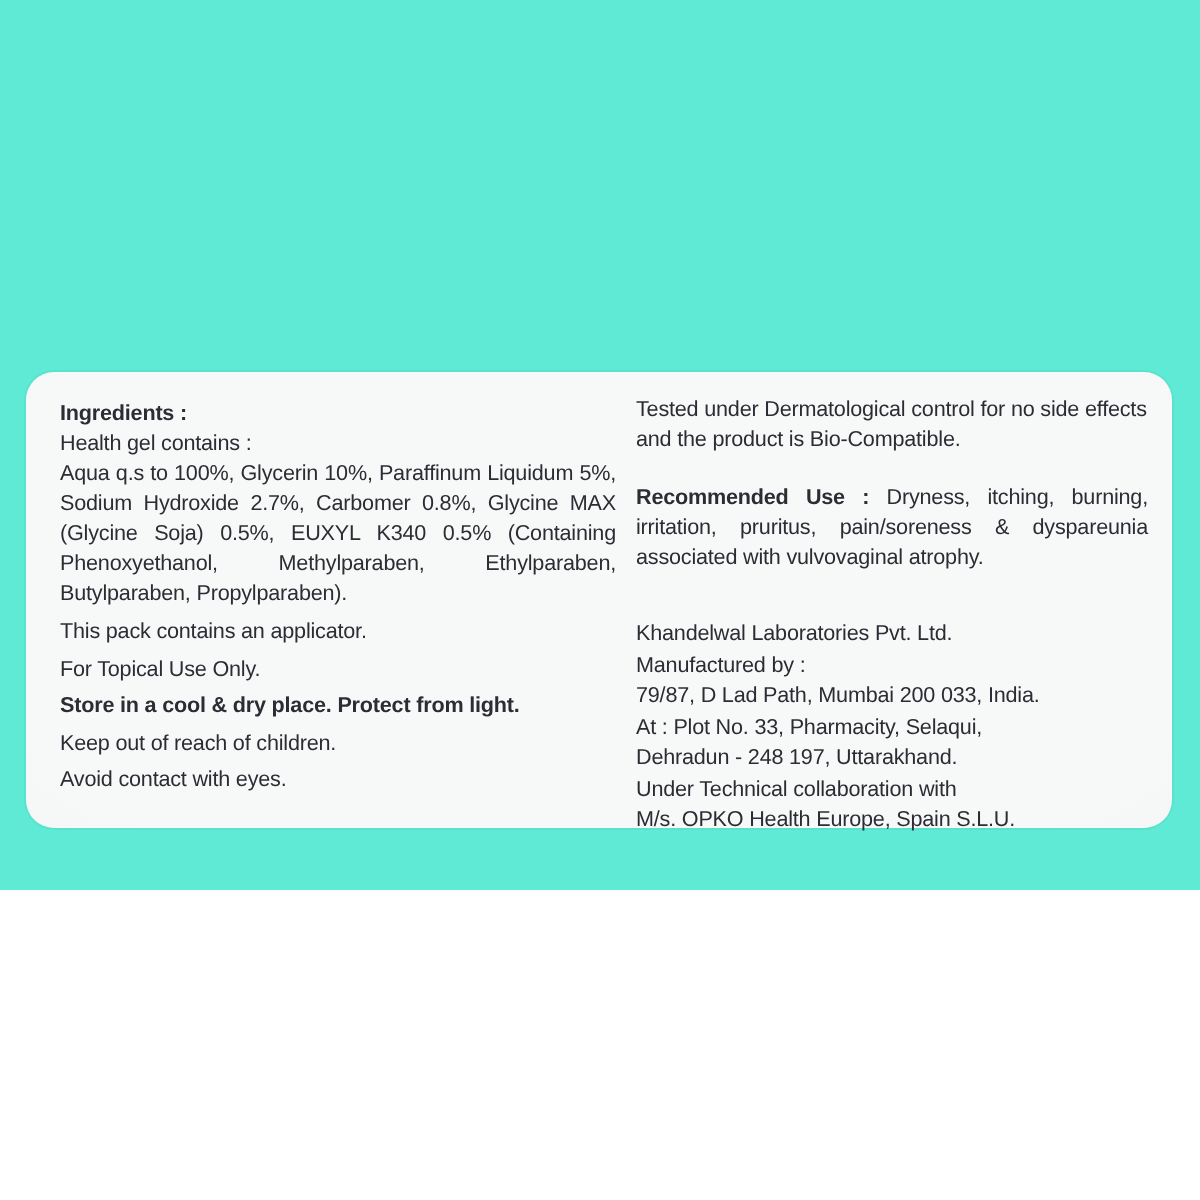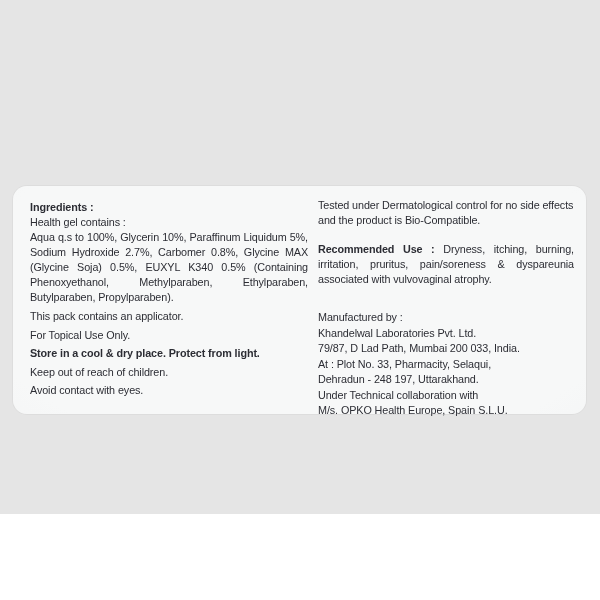--- a/index.html
+++ b/index.html
@@ -4,22 +4,22 @@
 <style>
   * { margin: 0; padding: 0; box-sizing: border-box; }
   html, body {
     width: 600px; height: 600px;
     background: #ffffff;
     font-family: "Liberation Sans", sans-serif;
     overflow: hidden;
   }
   .stage {
     position: relative;
-    width: 600px; height: 514px;
-    background: #e5e5e5;
+    width: 600px; height: 445px;
+    background: #5eead4;
   }
   .label-card {
     position: absolute;
     left: 13px; top: 186px;
     width: 573px; height: 228px;
     border-radius: 14px;
     background: radial-gradient(115% 150% at 50% 45%, #f7f8f8 50%, #f0f1f2 80%, #e7e8ea 100%);
     box-shadow: 0 0 0 1px rgba(0,0,0,0.03);
   }
   .col {
@@ -55,22 +55,22 @@
       <div class="note">For Topical Use Only.</div>
       <div class="note bold">Store in a cool &amp; dry place. Protect from light.</div>
       <div class="note">Keep out of reach of children.</div>
       <div class="note">Avoid contact with eyes.</div>
     </div>
 
     <div class="col col-right">
       <p class="para tested">Tested under Dermatological control for no side effects and the product is Bio-Compatible.</p>
       <p class="para justify recommended"><span class="bold">Recommended Use :</span> <span>Dryness, itching, burning, irritation, pruritus, pain/soreness &amp; dyspareunia associated with vulvovaginal atrophy.</span></p>
       <div class="mfr-block">
+        <div class="mfr-line">Khandelwal Laboratories Pvt. Ltd.</div>
         <div class="mfr-line">Manufactured by :</div>
-        <div class="mfr-line">Khandelwal Laboratories Pvt. Ltd.</div>
         <div class="mfr-line">79/87, D Lad Path, Mumbai 200 033, India.</div>
         <div class="mfr-line">At : Plot No. 33, Pharmacity, Selaqui,</div>
         <div class="mfr-line">Dehradun - 248 197, Uttarakhand.</div>
         <div class="mfr-line">Under Technical collaboration with</div>
         <div class="mfr-line">M/s. OPKO Health Europe, Spain S.L.U.</div>
       </div>
     </div>
 
   </div>
 </div>

